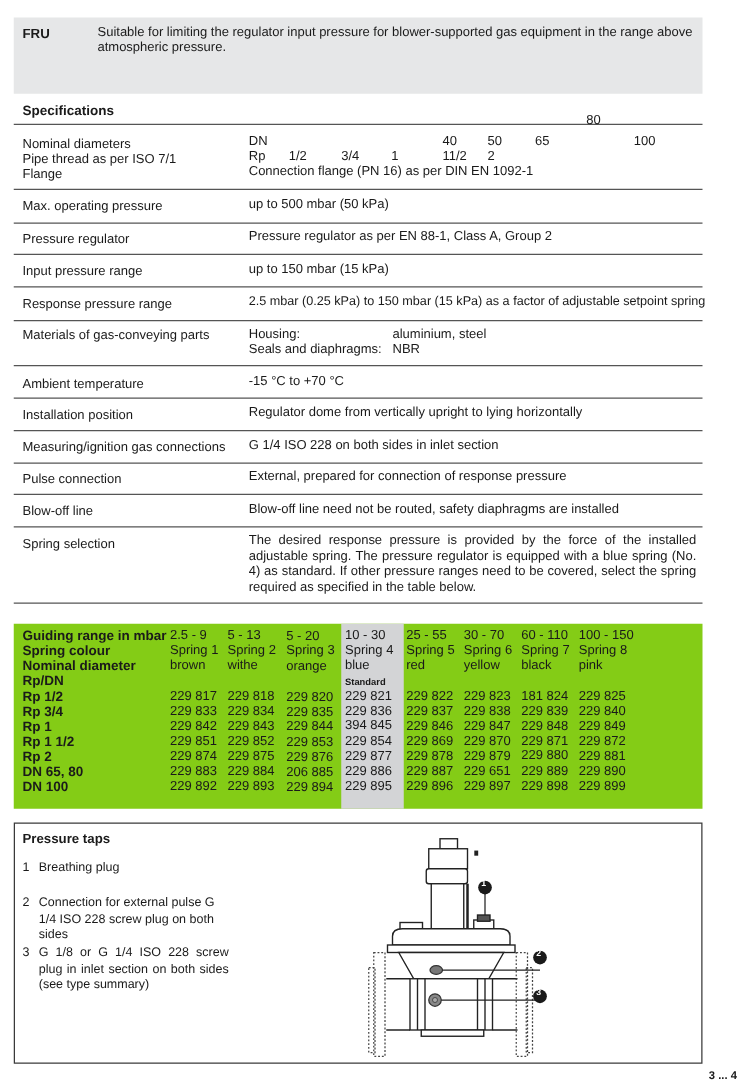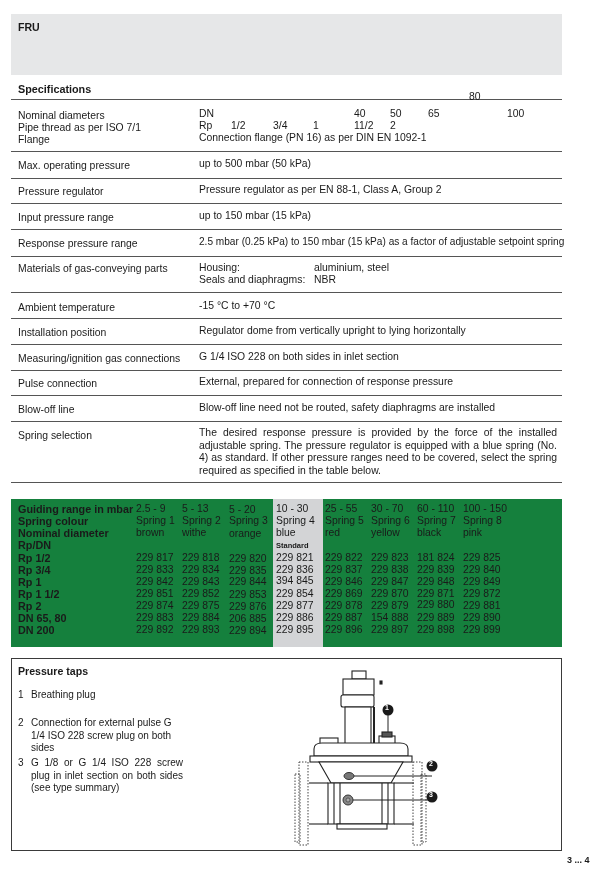--- a/index.html
+++ b/index.html
@@ -13,41 +13,42 @@
   .intro .desc { position:absolute; left:67px; top:7px; width:480px; line-height:12.2px; font-size:10.4px; }
 
   .sec-title { position:absolute; left:18px; top:83px; font-weight:bold; font-size:10.8px; }
   .rule { position:absolute; left:11px; width:551px; height:0; border-top:1.3px solid #555; }
 
   .lbl { position:absolute; left:18px; font-size:10.4px; white-space:nowrap; }
   .val { position:absolute; left:199px; font-size:10.4px; white-space:nowrap; }
   .val.wrap { white-space:normal; width:358px; line-height:12.6px; text-align:justify; }
 
   
-  .tbl { position:absolute; left:11px; top:499px; width:551px; height:148px; background:#15803d; }
+  .tbl { position:absolute; left:11px; top:499px; width:551px; height:148px; background:#84cc16; }
   .tbl .hl { position:absolute; left:262px; top:0; width:50px; height:148px; background:#d3d4d6; }
   .tcell { position:absolute; font-size:10.4px; white-space:nowrap; }
   .tlab { position:absolute; left:7px; font-weight:bold; font-size:10.8px; white-space:nowrap; }
   .std { font-size:7.5px; font-weight:bold; }
 
   
   .box { position:absolute; left:11px; top:658px; width:549px; height:191px; border:1.6px solid #3a3a3a; }
   .box .bt { position:absolute; left:6px; top:6px; font-weight:bold; font-size:10.6px; }
   .tap { position:absolute; left:6px; font-size:10px; line-height:12.6px; }
   .tap .n { position:absolute; left:0; top:0; }
   .tap .t { position:absolute; left:13px; top:0; width:180px; }
 
   .pageno { position:absolute; left:567px; top:855px; font-size:9px; font-weight:bold; }
 </style>
 </head>
 <body>
 
 <div class="intro">
   <div class="code">FRU</div>
   <div class="desc">
+    <div>Suitable for limiting the regulator input pressure for blower-supported gas equipment in the range above atmospheric pressure.</div>
   </div>
 </div>
 
 <div class="sec-title">Specifications</div>
 <div class="rule" style="top:99px"></div>
 
 <div class="lbl" style="top:110px">Nominal diameters</div>
 <div class="lbl" style="top:122px">Pipe thread as per ISO 7/1</div>
 <div class="lbl" style="top:134px">Flange</div>
 
@@ -155,21 +156,21 @@
   <div class="tcell" style="left:452px;top:4px">100 - 150</div>
   <div class="tcell" style="left:452px;top:16px">Spring 8</div>
   <div class="tcell" style="left:452px;top:28px">pink</div>
 
   <div class="tlab" style="top:53px">Rp 1/2</div>
   <div class="tlab" style="top:65px">Rp 3/4</div>
   <div class="tlab" style="top:77px">Rp 1</div>
   <div class="tlab" style="top:89px">Rp 1 1/2</div>
   <div class="tlab" style="top:101px">Rp 2</div>
   <div class="tlab" style="top:113px">DN 65, 80</div>
-  <div class="tlab" style="top:125px">DN 200</div>
+  <div class="tlab" style="top:125px">DN 100</div>
 
   <div class="tcell" style="left:125px;top:53px">229 817</div>
   <div class="tcell" style="left:171px;top:53px">229 818</div>
   <div class="tcell" style="left:218px;top:54px">229 820</div>
   <div class="tcell" style="left:265px;top:53px">229 821</div>
   <div class="tcell" style="left:314px;top:53px">229 822</div>
   <div class="tcell" style="left:360px;top:53px">229 823</div>
   <div class="tcell" style="left:406px;top:53px">181 824</div>
   <div class="tcell" style="left:452px;top:53px">229 825</div>
 
@@ -207,21 +208,21 @@
   <div class="tcell" style="left:314px;top:101px">229 878</div>
   <div class="tcell" style="left:360px;top:101px">229 879</div>
   <div class="tcell" style="left:406px;top:100px">229 880</div>
   <div class="tcell" style="left:452px;top:101px">229 881</div>
 
   <div class="tcell" style="left:125px;top:113px">229 883</div>
   <div class="tcell" style="left:171px;top:113px">229 884</div>
   <div class="tcell" style="left:218px;top:114px">206 885</div>
   <div class="tcell" style="left:265px;top:113px">229 886</div>
   <div class="tcell" style="left:314px;top:113px">229 887</div>
-  <div class="tcell" style="left:360px;top:113px">154 888</div>
+  <div class="tcell" style="left:360px;top:113px">229 651</div>
   <div class="tcell" style="left:406px;top:113px">229 889</div>
   <div class="tcell" style="left:452px;top:113px">229 890</div>
 
   <div class="tcell" style="left:125px;top:125px">229 892</div>
   <div class="tcell" style="left:171px;top:125px">229 893</div>
   <div class="tcell" style="left:218px;top:126px">229 894</div>
   <div class="tcell" style="left:265px;top:125px">229 895</div>
   <div class="tcell" style="left:314px;top:125px">229 896</div>
   <div class="tcell" style="left:360px;top:125px">229 897</div>
   <div class="tcell" style="left:406px;top:125px">229 898</div>

